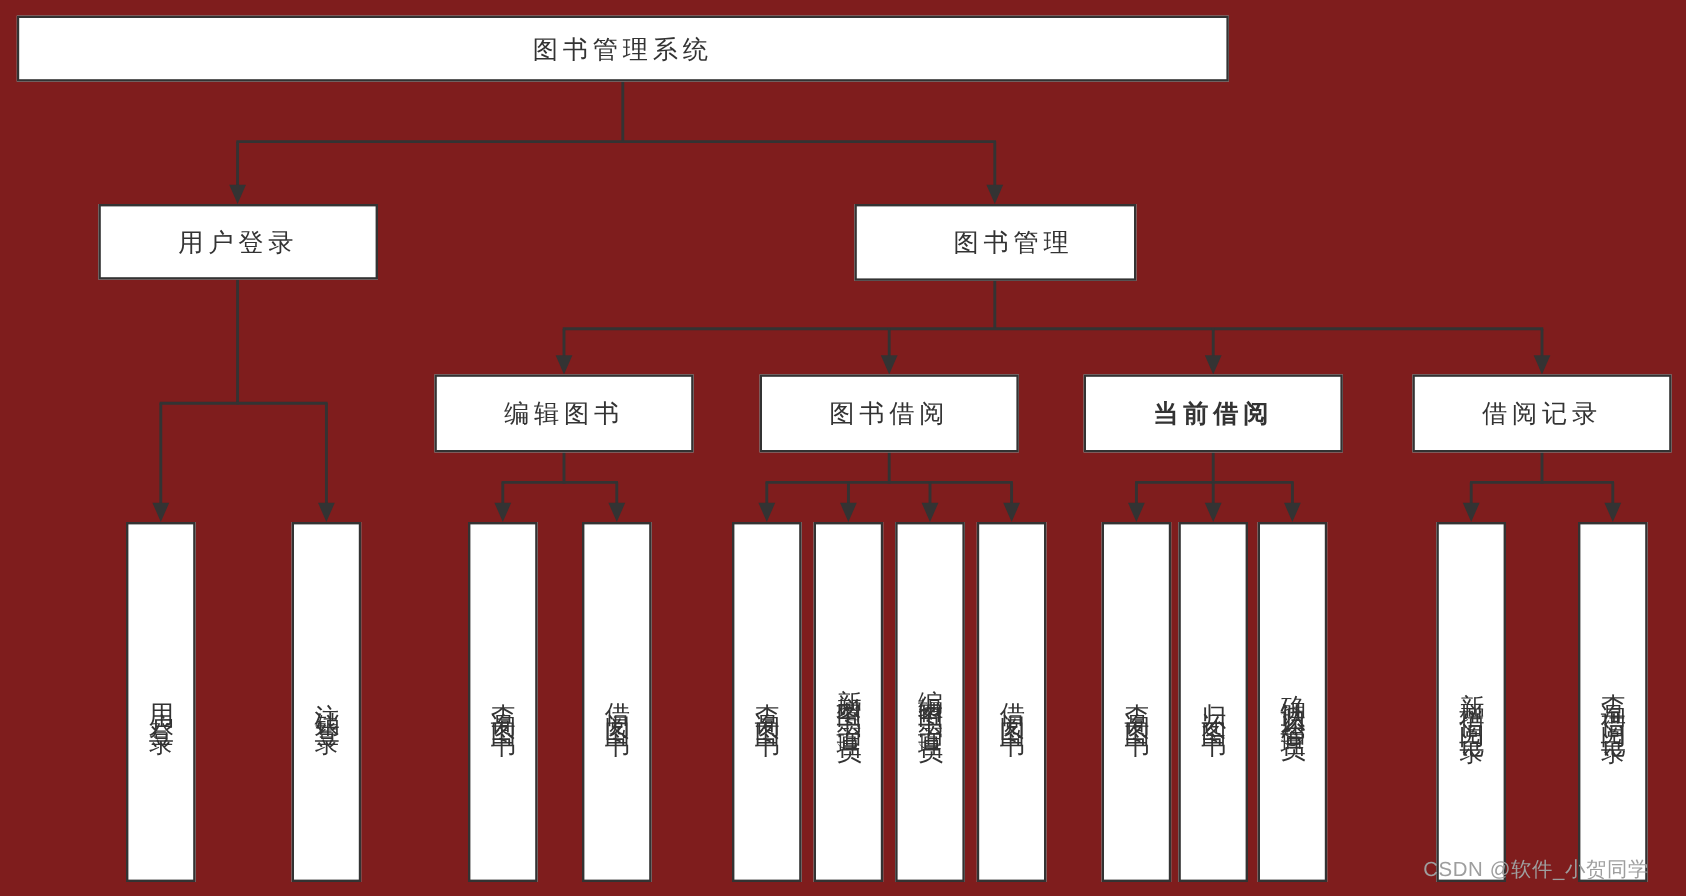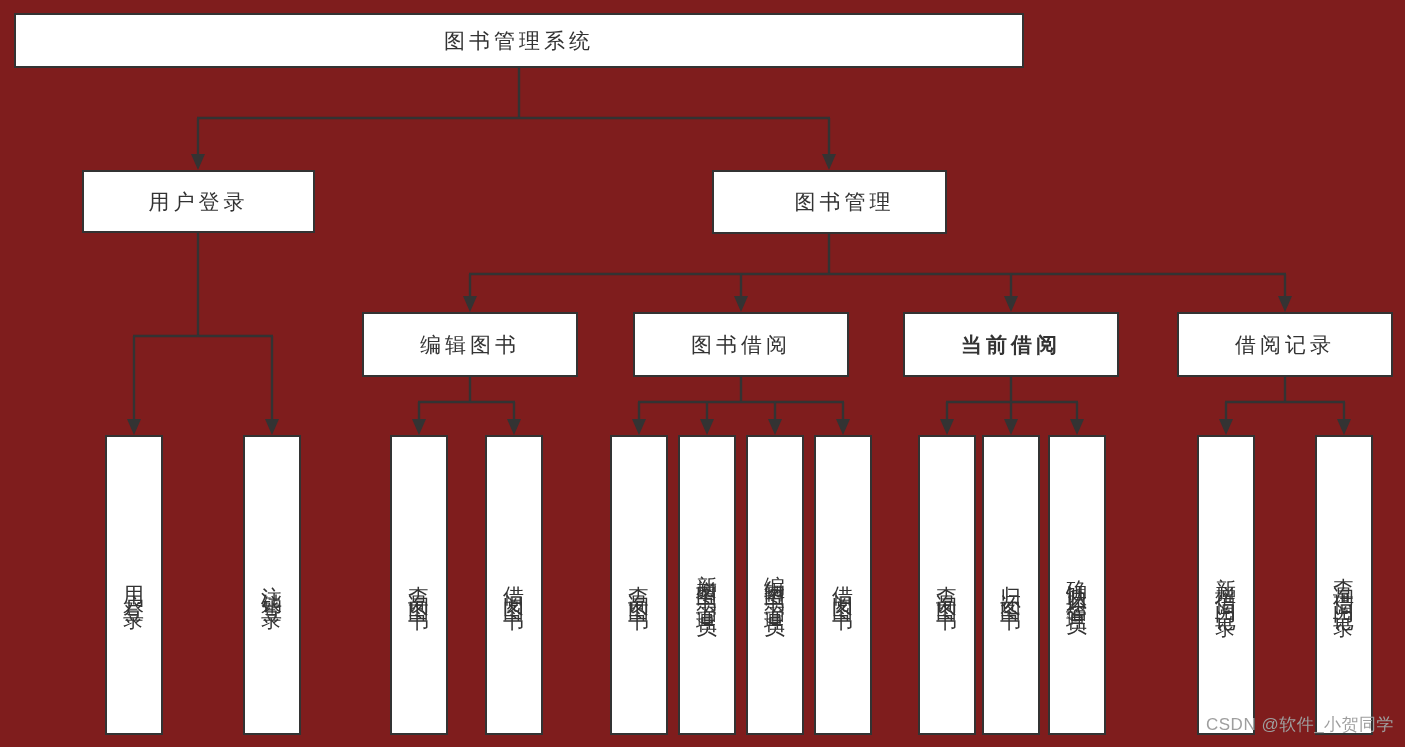--- a/index.html
+++ b/index.html
@@ -26,21 +26,21 @@
     display:flex; align-items:center; justify-content:center;
   }
   .vbox .vtext {
     writing-mode:vertical-rl; text-orientation:mixed;
     font-size:21px; letter-spacing:8px; color:#333333;
     line-height:1.1; white-space:nowrap;
   }
   .watermark {
     position:absolute; left:1186px; top:713px;
     font-size:17px; letter-spacing:0.5px;
-    color:#9e9e9e; z-index:10; white-space:nowrap;margin-left:20px;
+    color:#9e9e9e; z-index:10; white-space:nowrap;
   }
 </style>
 </head>
 <body>
 
 <div class="canvas">
 
   <svg class="connector-layer" viewBox="0 0 1405 747" xmlns="http://www.w3.org/2000/svg">
     <g>
       <line x1="519" y1="68" x2="519" y2="119"></line>

